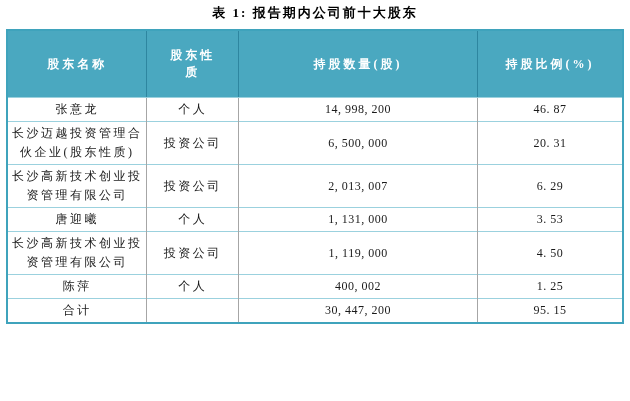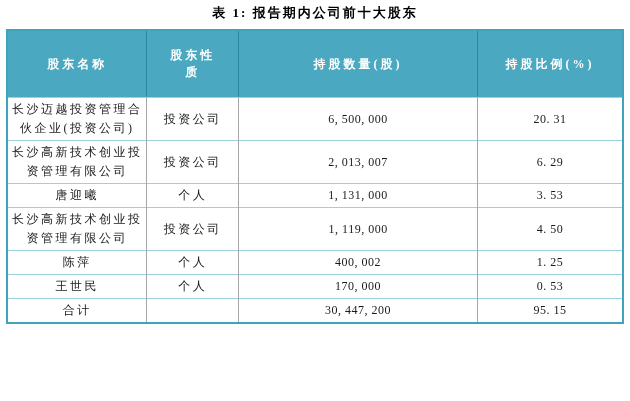--- a/index.html
+++ b/index.html
@@ -82,21 +82,27 @@
     <thead>
       <tr>
         <th>股东名称</th>
         <th>股东性质</th>
         <th>持股数量(股)</th>
         <th>持股比例(%)</th>
       </tr>
     </thead>
     <tbody>
       <tr>
-        <td class="cell-name">长沙迈越投资管理合伙企业(投资公司)</td>
+        <td class="cell-name">张意龙</td>
+        <td class="cell-type">个人</td>
+        <td class="cell-shares">14, 998, 200</td>
+        <td class="cell-pct">46. 87</td>
+      </tr>
+      <tr>
+        <td class="cell-name">长沙迈越投资管理合伙企业(股东性质)</td>
         <td class="cell-type">投资公司</td>
         <td class="cell-shares">6, 500, 000</td>
         <td class="cell-pct">20. 31</td>
       </tr>
       <tr>
         <td class="cell-name">长沙高新技术创业投资管理有限公司</td>
         <td class="cell-type">投资公司</td>
         <td class="cell-shares">2, 013, 007</td>
         <td class="cell-pct">6. 29</td>
       </tr>
@@ -112,26 +118,20 @@
         <td class="cell-shares">1, 119, 000</td>
         <td class="cell-pct">4. 50</td>
       </tr>
       <tr>
         <td class="cell-name">陈萍</td>
         <td class="cell-type">个人</td>
         <td class="cell-shares">400, 002</td>
         <td class="cell-pct">1. 25</td>
       </tr>
       <tr>
-        <td class="cell-name">王世民</td>
-        <td class="cell-type">个人</td>
-        <td class="cell-shares">170, 000</td>
-        <td class="cell-pct">0. 53</td>
-      </tr>
-      <tr>
         <td class="cell-name">合计</td>
         <td class="cell-type"></td>
         <td class="cell-shares">30, 447, 200</td>
         <td class="cell-pct">95. 15</td>
       </tr>
     </tbody>
   </table>
 </div>
 
 </body></html>

